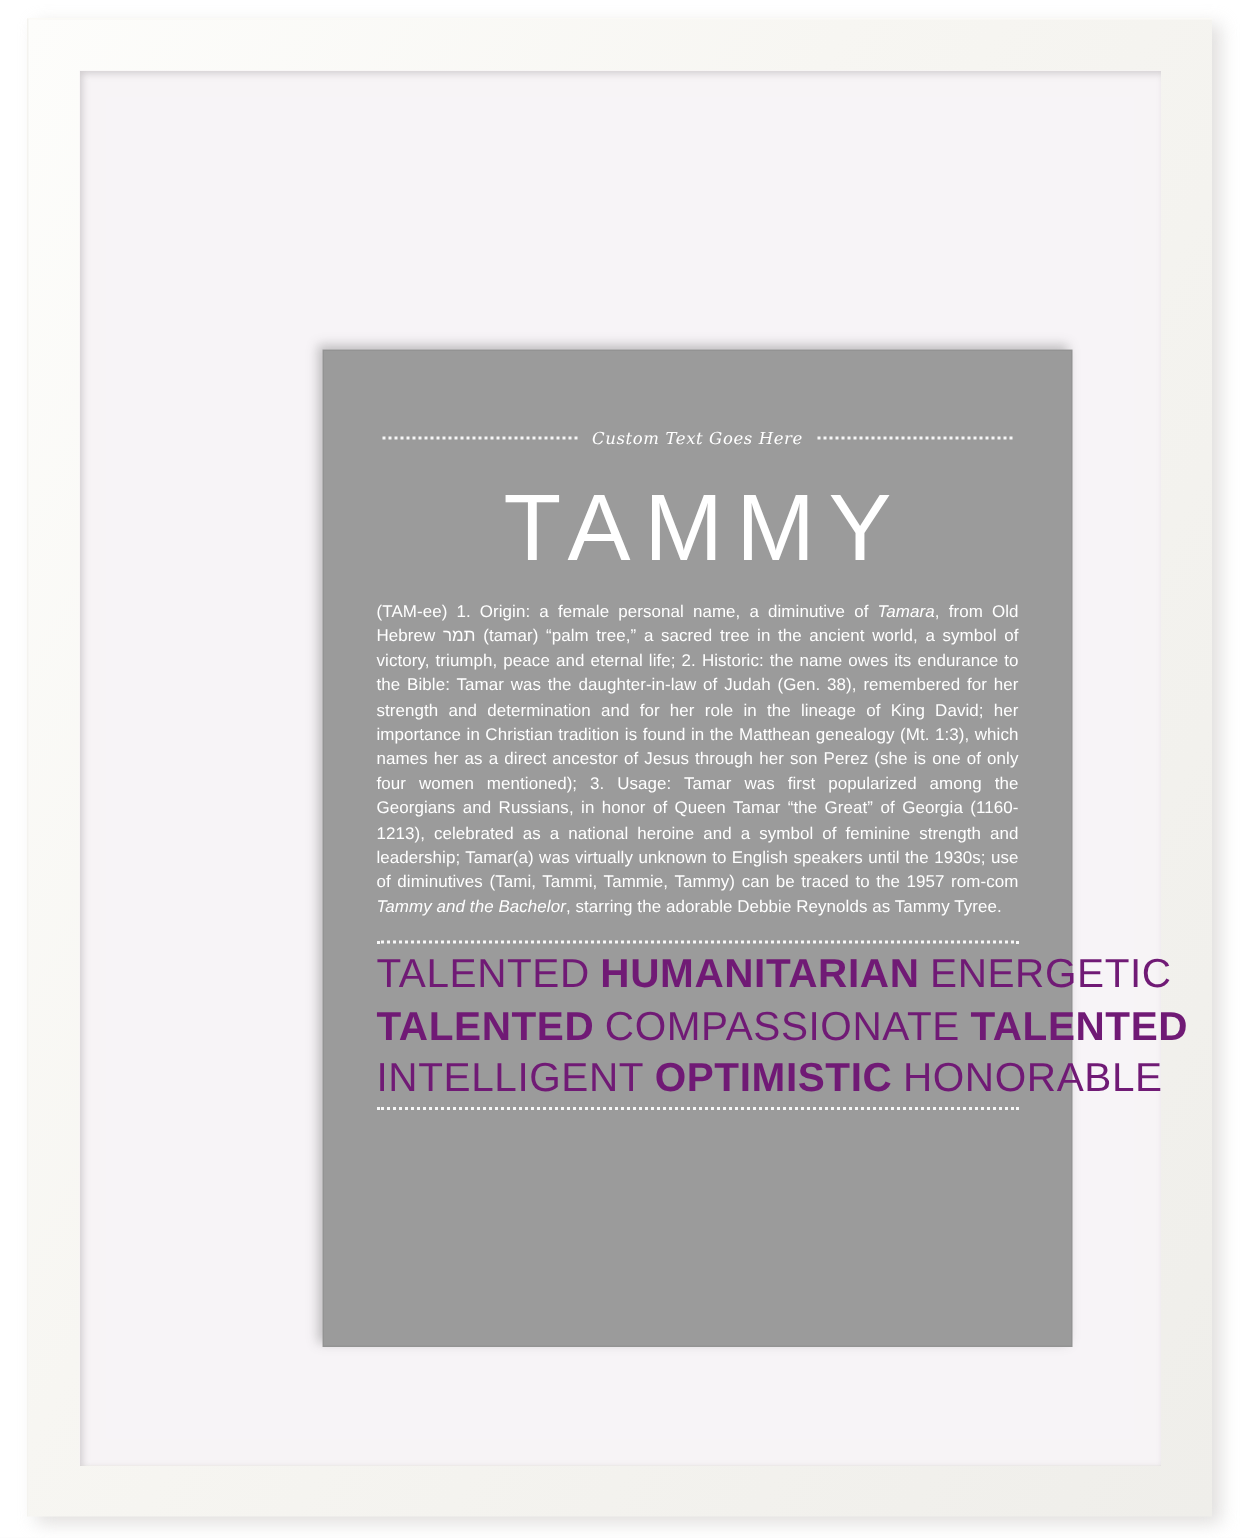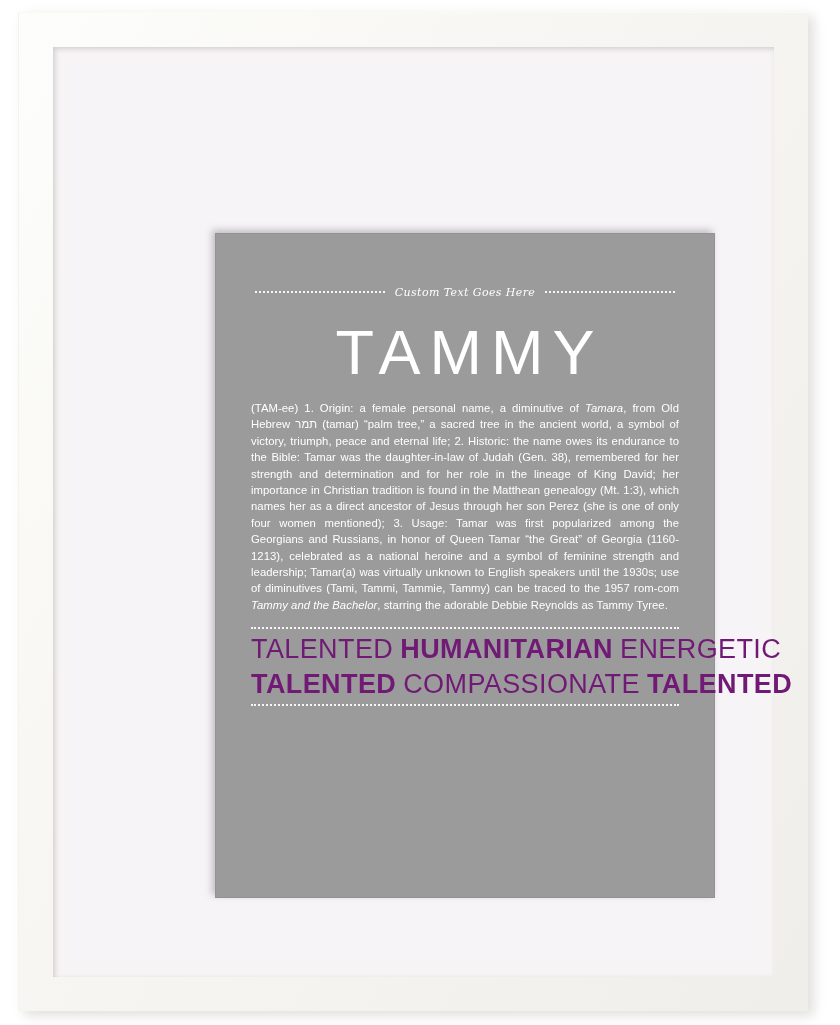--- a/index.html
+++ b/index.html
@@ -199,20 +199,21 @@
         <div class="name">TAMMY</div>
 
 
         <div class="body-copy">(TAM-ee)  1. Origin:  a female personal name, a diminutive of <i>Tamara</i>, from Old Hebrew תמר (tamar) “palm tree,” a sacred tree in the ancient world, a symbol of victory, triumph, peace and eternal life; 2. Historic:  the name owes its endurance to the Bible: Tamar was the daughter-in-law of Judah (Gen. 38), remembered for her strength and determination and for her role in the lineage of King David; her importance in Christian tradition is found in the Matthean genealogy (Mt. 1:3), which names her as a direct ancestor of Jesus through her son Perez (she is one of only four women mentioned);  3. Usage: Tamar was first popularized among the Georgians and Russians, in honor of Queen Tamar “the Great” of Georgia (1160-1213), celebrated as a national heroine and a symbol of feminine strength and leadership; Tamar(a) was virtually unknown to English speakers until the 1930s; use of diminutives (Tami, Tammi, Tammie, Tammy) can be traced to the 1957 rom-com <i>Tammy and the Bachelor</i>, starring the adorable Debbie Reynolds as Tammy Tyree.</div>
 
         <div class="traits">
           <div class="dotted-rule"></div>
           <div class="trait-lines">
               <div class="trait-line"><span class="trait light">TALENTED</span><span class="trait bold">HUMANITARIAN</span><span class="trait light">ENERGETIC</span></div>
               <div class="trait-line"><span class="trait bold">TALENTED</span><span class="trait light">COMPASSIONATE</span><span class="trait bold">TALENTED</span></div>
+              <div class="trait-line"><span class="trait light">INTELLIGENT</span><span class="trait bold">OPTIMISTIC</span><span class="trait light">HONORABLE</span></div>
             </div>
           <div class="dotted-rule"></div>
         </div>
 
       </div>
 
     </div>
   </div>
 </div>
 

